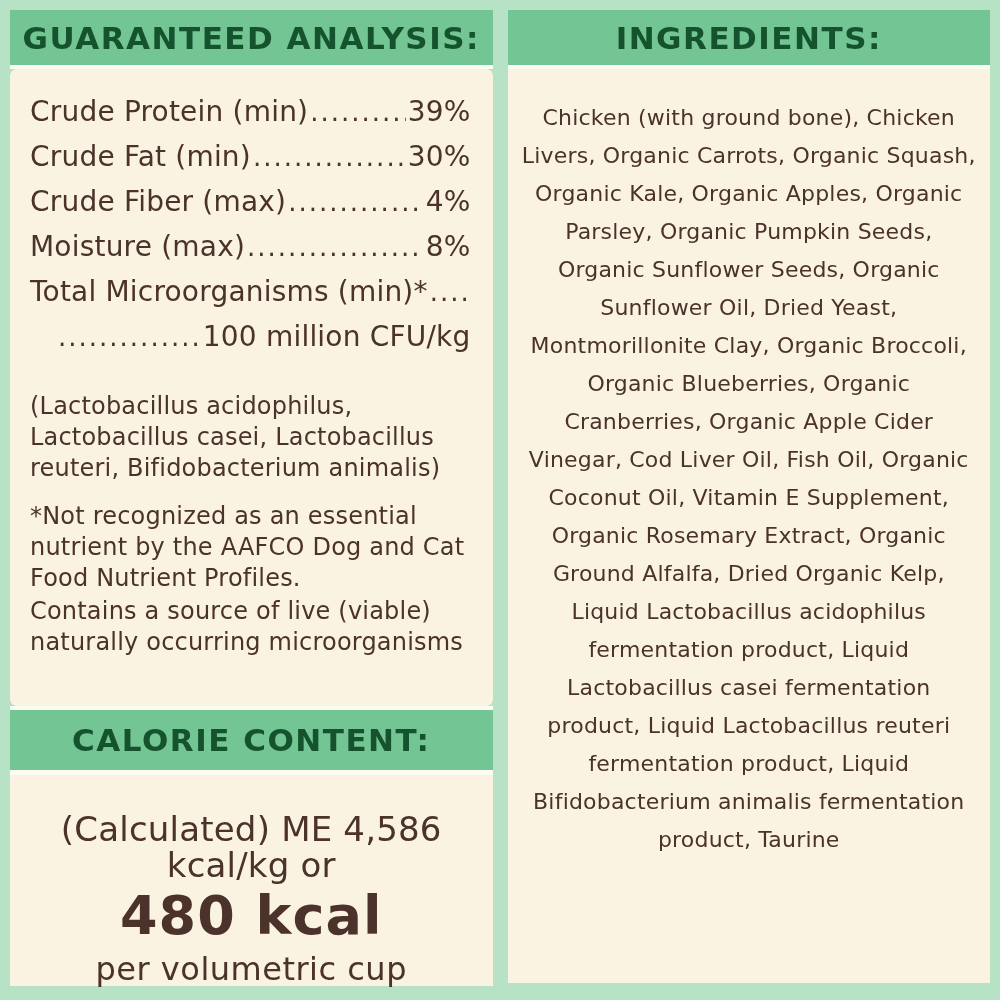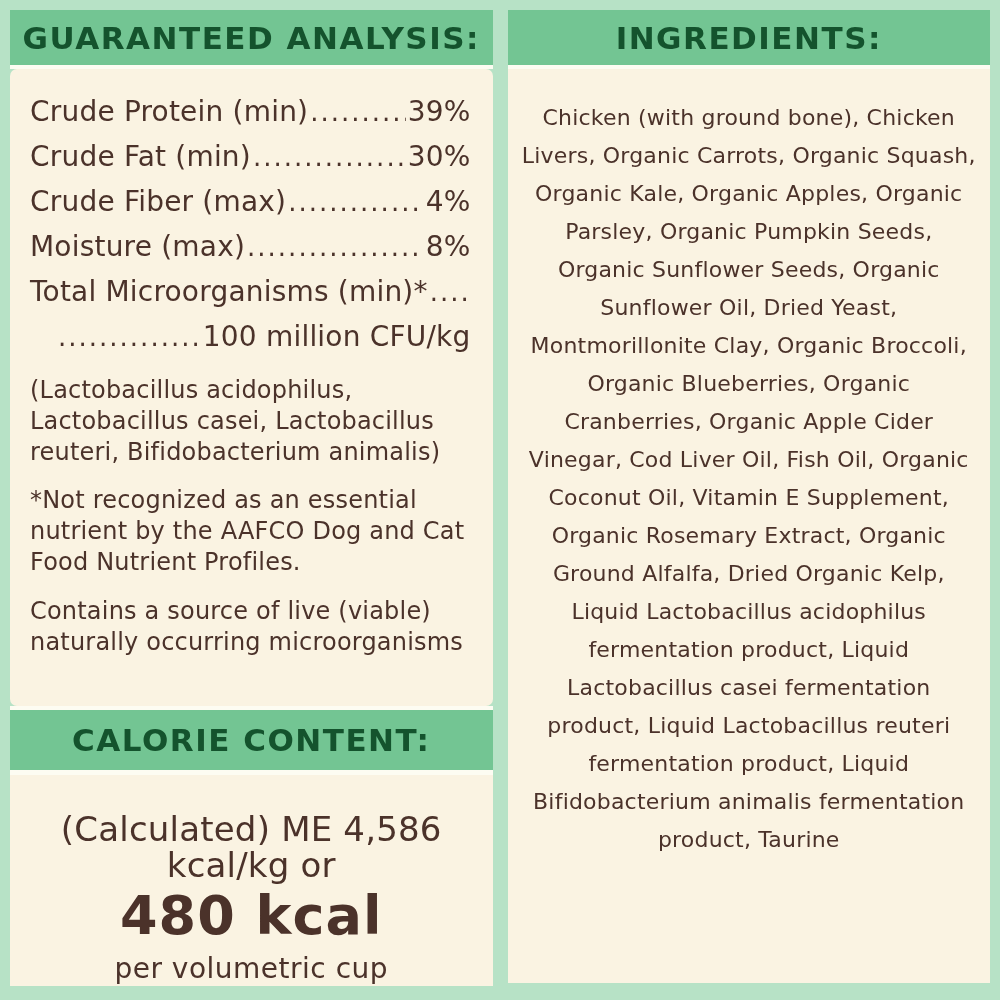--- a/index.html
+++ b/index.html
@@ -71,32 +71,32 @@
     min-width: 0;
   }
   .row.leading-dots { padding-left: 26px; }
   .row.leading-dots .dots { flex: 1 1 auto; }
   .note {
     font-size: 24px;
     line-height: 31px;
     letter-spacing: 0.2px;
     white-space: pre-line;
   }
-  .note.m1 { margin-top: 10px; }
+  .note.m1 { margin-top: 26px; }
   .note.m2 { margin-top: 17px; }
-  .note.m3 { margin-top: 18px; }
+  .note.m3 { margin-top: 2px; }
   
   .panel.calorie {
     height: 211px;
     padding: 36px 8px 0 8px;
     text-align: center;
   }
   .cal-line1 { font-size: 34px; line-height: 36px; letter-spacing: 0.2px; }
   .cal-line2 { font-size: 54px; line-height: 66px; font-weight: bold; letter-spacing: 1px; }
-  .cal-line3 { font-size: 28px; line-height: 40px; letter-spacing: 0.5px; }
+  .cal-line3 { font-size: 32px; line-height: 40px; letter-spacing: 0.5px; }
   
   .panel.ingredients {
     height: 914px;
     padding: 30px 12px 0 12px;
   }
   .ingredients-text {
     font-size: 22px;
     line-height: 38px;
     letter-spacing: 0.2px;
     text-align: center;

